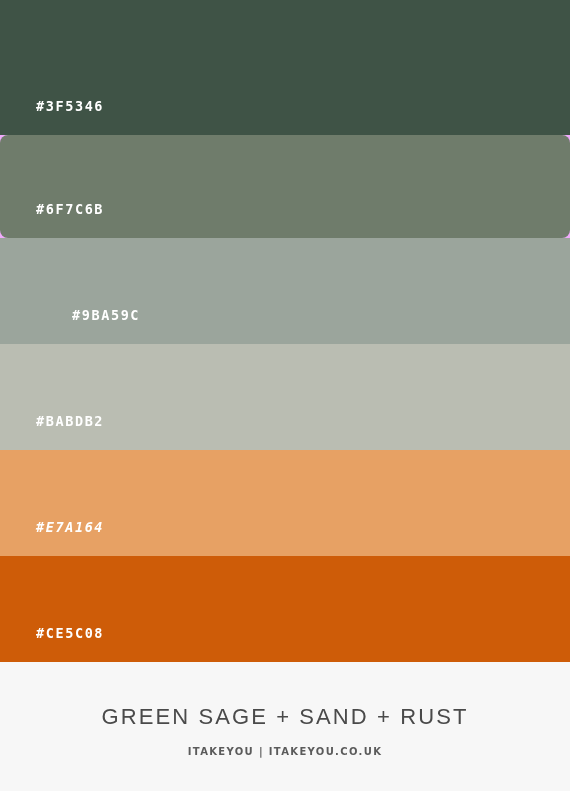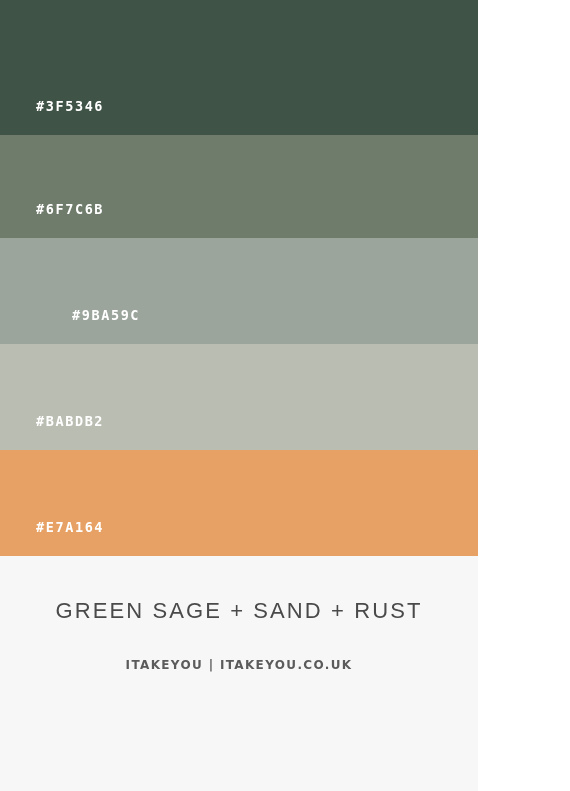--- a/index.html
+++ b/index.html
@@ -55,57 +55,60 @@
   .footer-title {
     font-family: "Liberation Sans", sans-serif;
     font-weight: 300;
     font-size: 22px;
     letter-spacing: 2.1px;
     color: #4a4a4a;
     white-space: nowrap;
     text-align: center;
   }
   .footer-credit {
-    margin-top: 34px;
+    margin-top: 16px;
     font-family: "DejaVu Sans", "Liberation Sans", sans-serif;
     font-weight: bold;
-    font-size: 12px;
+    font-size: 10px;
     letter-spacing: 1.35px;
     color: #5b5b5b;
     white-space: nowrap;
     text-align: center;
   }
 </style>
 </head>
 <body>
 
-<div id="palette-page" style="width: 478px; height: 791px; background: #f0abfc;">
+<div id="palette-page" style="width: 570px; height: 791px; background: #f0abfc;">
 
   <div class="swatch-stack">
 
     <div class="swatch" style="background-color: rgb(63, 83, 70); height: 135px;">
       <span class="swatch-label" style="color: rgb(255, 255, 255);">#3F5346</span>
     </div>
 
-    <div class="swatch" style="background-color: rgb(111, 124, 107); height: 103px;">
+    <div class="swatch" style="background-color: rgb(111, 124, 107); height: 103px; border-radius: 8px;">
       <span class="swatch-label" style="color: rgb(255, 255, 255);">#6F7C6B</span>
     </div>
 
     <div class="swatch" style="background-color: rgb(155, 165, 156); height: 106px; padding-left: 36px;">
       <span class="swatch-label" style="color: rgb(255, 255, 255);">#9BA59C</span>
     </div>
 
     <div class="swatch" style="background-color: rgb(186, 189, 178); height: 106px;">
       <span class="swatch-label" style="color: rgb(255, 255, 255); margin-top: 44px;">#BABDB2</span>
     </div>
 
-    <div class="swatch" style="background-color: rgb(231, 161, 100); height: 106px;">
+    <div class="swatch" style="background-color: rgb(231, 161, 100); height: 106px; font-style: italic;">
       <span class="swatch-label" style="color: rgb(255, 255, 255);">#E7A164</span>
     </div>
 
+    <div class="swatch" style="background-color: rgb(206, 92, 8); height: 106px;">
+      <span class="swatch-label" style="color: rgb(255, 255, 255);">#CE5C08</span>
+    </div>
 
   </div>
 
   <div class="footer">
     <div class="footer-title">GREEN SAGE + SAND + RUST</div>
     <div class="footer-credit">ITAKEYOU | ITAKEYOU.CO.UK</div>
   </div>
 
 </div>
 

